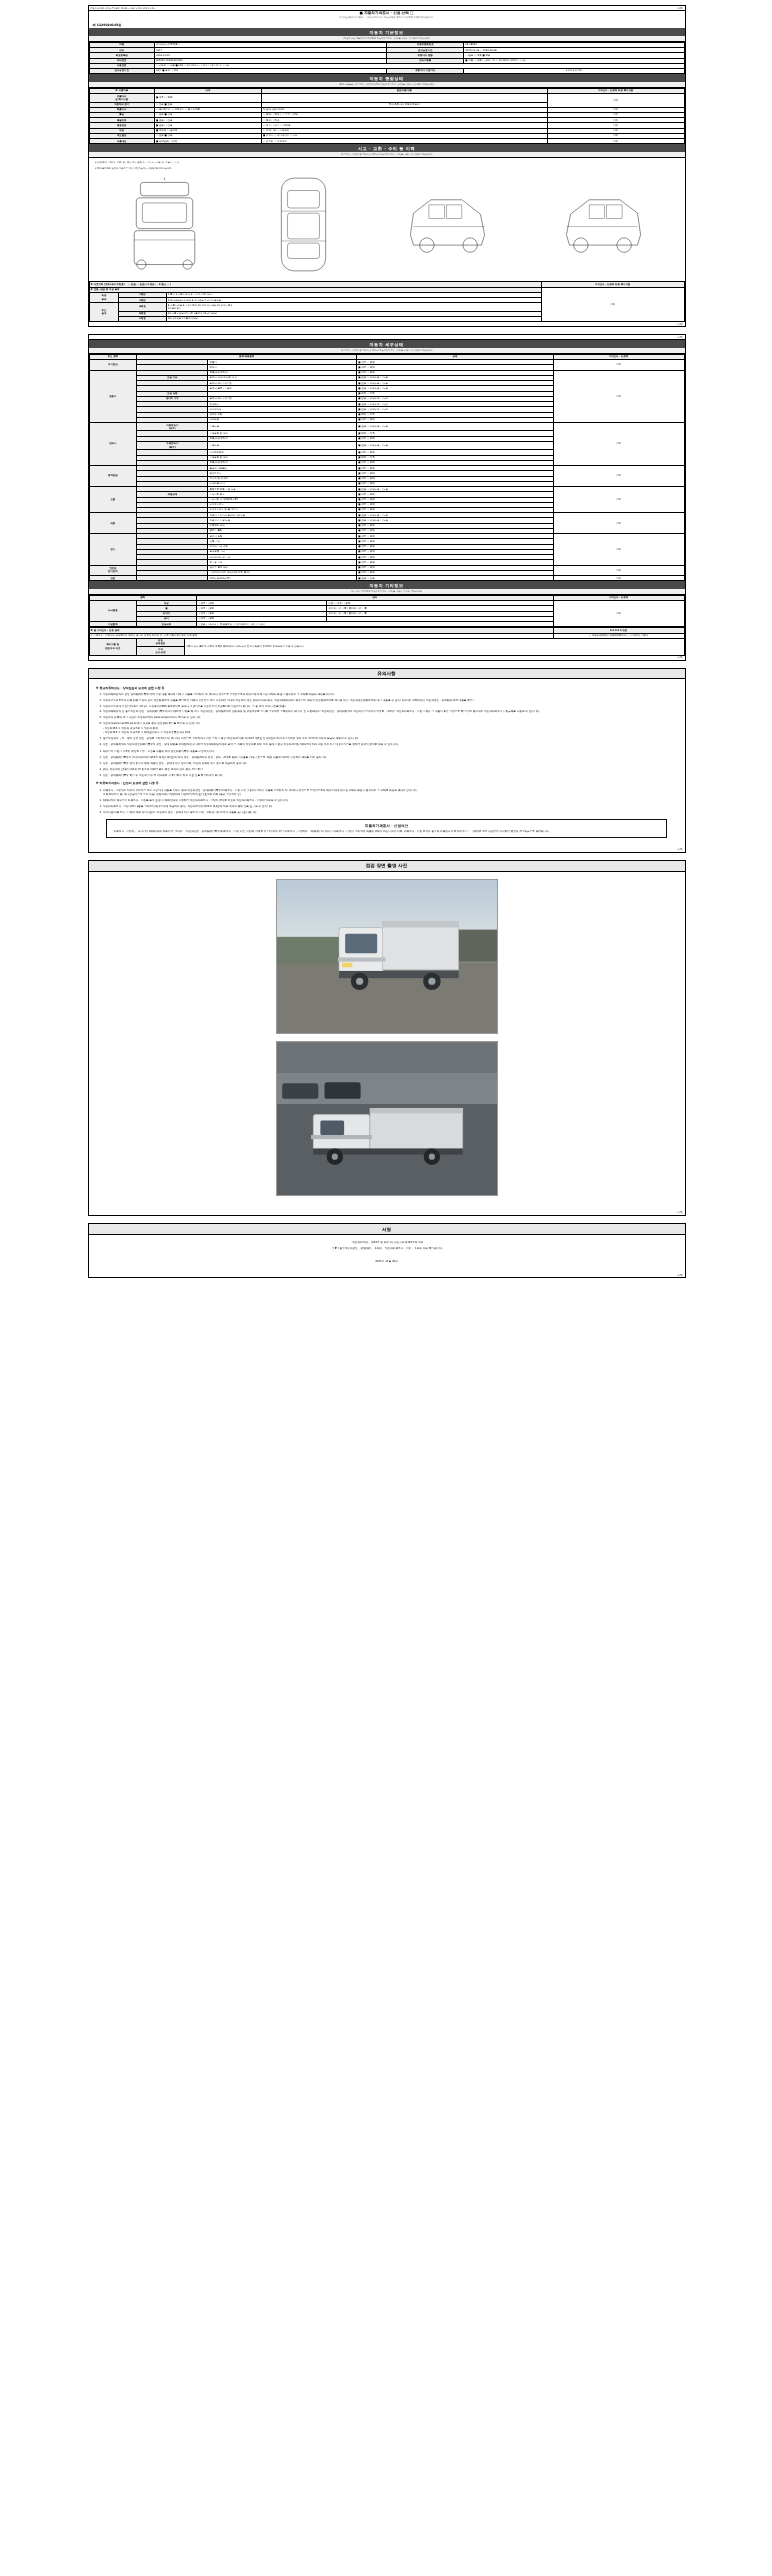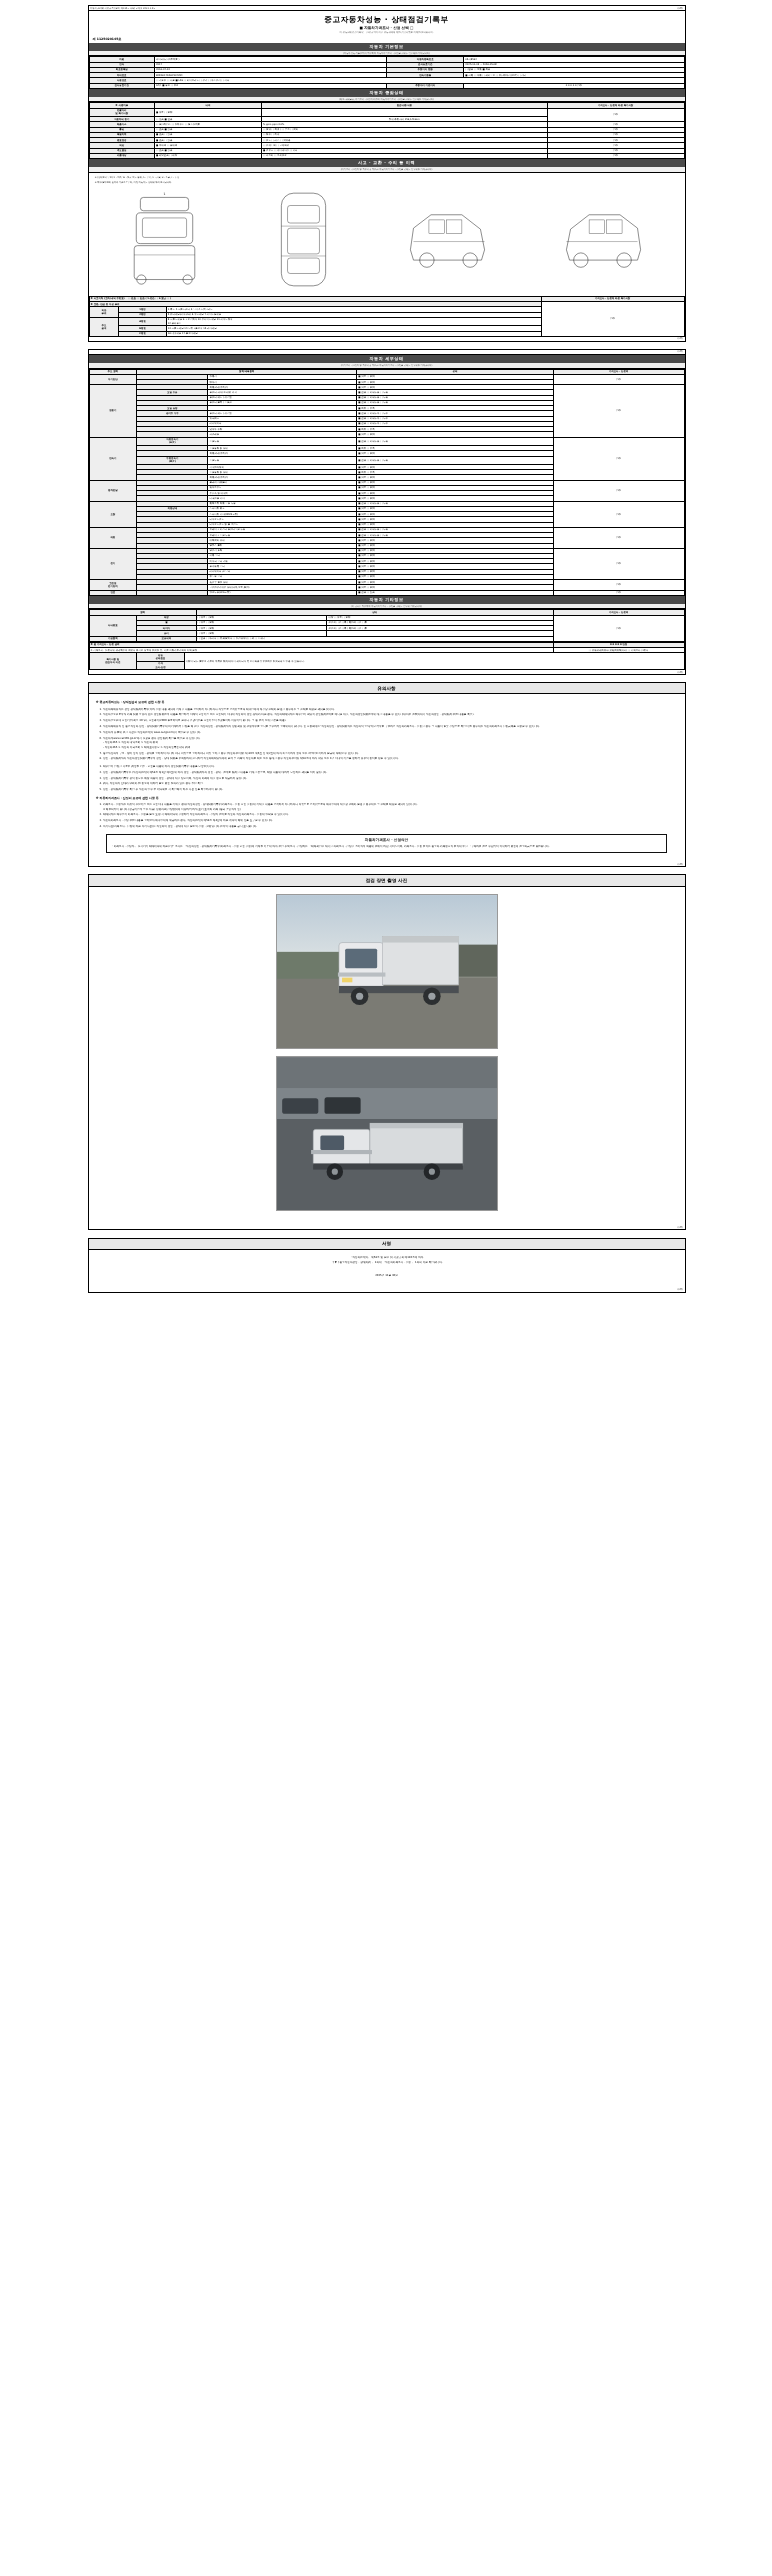--- a/index.html
+++ b/index.html
@@ -152,21 +152,20 @@
 <body>
 
 <div class="page">
 
   <div class="sheet">
     <div class="tinyhdr">
       <span>자동차관리법 시행규칙 [별지 제120호서식] &lt;개정 2021.1.5&gt;</span>
       <span>(3쪽)</span>
     </div>
 
-    <div class="maintitle">중고자동차성능 · 상태점검기록부</div>
     <div class="subtitle">■ 자동차가격조사 · 산정 선택 □</div>
     <div class="subtitle2">이 성능상태점검기록부는 산정금액이 아닌 성능상태에 대한 점검사항을 기재한 문서입니다.</div>
     <div class="docno">제 1125020145호</div>
 
     <div class="bandtitle">자동차 기본정보</div>
     <div class="bandnote">(자동차성능·기술인력이 확인하여 자동차가격조사 · 산정을 함에는 경우에만 기재합니다)</div>
 
     <table class="grid">
       <colgroup>
           <col style="width:11%">

